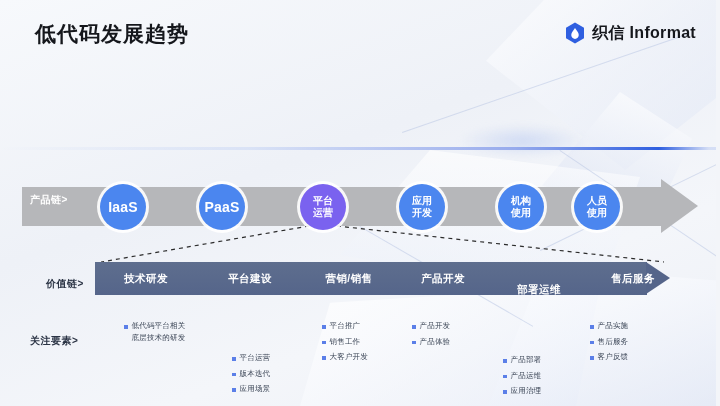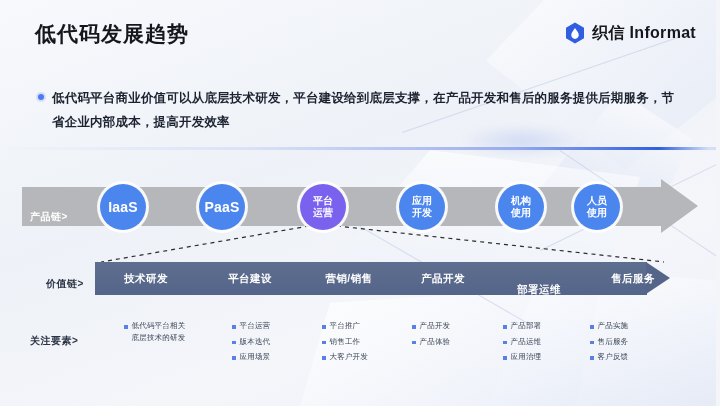--- a/index.html
+++ b/index.html
@@ -146,21 +146,21 @@
   }
 
   
   .row-label {
     position: absolute;
     font-size: 10px;
     font-weight: bold;
     letter-spacing: .5px;
     white-space: nowrap;
   }
-  #product-chain-label { left: 30px; top: 210px; color: #ffffff; }
+  #product-chain-label { left: 30px; top: 193px; color: #ffffff; }
   #value-chain-label   { left: 30px; top: 277px; color: #2b3445; margin-left: 16px; }
   #factors-label       { left: 30px; top: 334px; color: #2b3445; }
 
   .arrow-bar {
     position: absolute;
     left: 22px; top: 187px;
     width: 676px; height: 39px;
   }
   .arrow-bar .body {
     position: absolute;
@@ -288,24 +288,20 @@
   <div class="slide-title">低代码发展趋势</div>
 
   <div class="brand">
     <svg class="brand-mark" viewBox="0 0 40 44">
       <polygon points="20,1 38,11.5 38,32.5 20,43 2,32.5 2,11.5" fill="#2f5fe0"></polygon>
       <path d="M20 12 C14.5 19.5 12.5 22.5 12.5 26.2 C12.5 30.6 16 33.8 20 33.8 C24 33.8 27.5 30.6 27.5 26.2 C27.5 22.5 25.5 19.5 20 12 Z" fill="#ffffff"></path>
     </svg>
     <span class="brand-text">织信 Informat</span>
   </div>
 
-  <div class="lead">
-    <span class="lead-dot"></span>
-    <span class="lead-text">低代码平台商业价值可以从底层技术研发，平台建设给到底层支撑，在产品开发和售后的服务提供后期服务，节省企业内部成本，提高开发效率</span>
-  </div>
 
   <div class="arrow-bar">
     <div class="body"></div>
     <div class="head"></div>
   </div>
   <div class="row-label" id="product-chain-label">产品链&gt;</div>
 
   <svg class="connectors">
     <line x1="309" y1="226" x2="101" y2="262" stroke="#2b2b2b" stroke-width="1.2" stroke-dasharray="4 4"></line>
     <line x1="337" y1="226" x2="664" y2="262" stroke="#2b2b2b" stroke-width="1.2" stroke-dasharray="4 4"></line>
@@ -358,21 +354,21 @@
     </div>
   <div class="row-label" id="value-chain-label">价值链&gt;</div>
 
   <div id="factor-cols">
       <div class="factor-col wide" style="left: 124px;">
         <div class="factor-item">
           <span class="factor-bullet" style="background: rgb(91, 127, 232);"></span>
           <span class="factor-text">低代码平台相关底层技术的研发</span>
         </div>
       </div>
-      <div class="factor-col" style="left: 232px;">
+      <div class="factor-col" style="left: 232px; margin-top: 32px;">
         <div class="factor-item">
           <span class="factor-bullet" style="background: rgb(91, 127, 232);"></span>
           <span class="factor-text">平台运营</span>
         </div>
         <div class="factor-item">
           <span class="factor-bullet" style="background: rgb(91, 127, 232);"></span>
           <span class="factor-text">版本迭代</span>
         </div>
         <div class="factor-item">
           <span class="factor-bullet" style="background: rgb(91, 127, 232);"></span>
@@ -396,21 +392,21 @@
       <div class="factor-col" style="left: 412px;">
         <div class="factor-item">
           <span class="factor-bullet" style="background: rgb(91, 127, 232);"></span>
           <span class="factor-text">产品开发</span>
         </div>
         <div class="factor-item">
           <span class="factor-bullet" style="background: rgb(91, 127, 232);"></span>
           <span class="factor-text">产品体验</span>
         </div>
       </div>
-      <div class="factor-col" style="left: 503px;">
+      <div class="factor-col" style="left: 503px; margin-top: 34px;">
         <div class="factor-item">
           <span class="factor-bullet" style="background: rgb(91, 127, 232);"></span>
           <span class="factor-text">产品部署</span>
         </div>
         <div class="factor-item">
           <span class="factor-bullet" style="background: rgb(91, 127, 232);"></span>
           <span class="factor-text">产品运维</span>
         </div>
         <div class="factor-item">
           <span class="factor-bullet" style="background: rgb(91, 127, 232);"></span>

